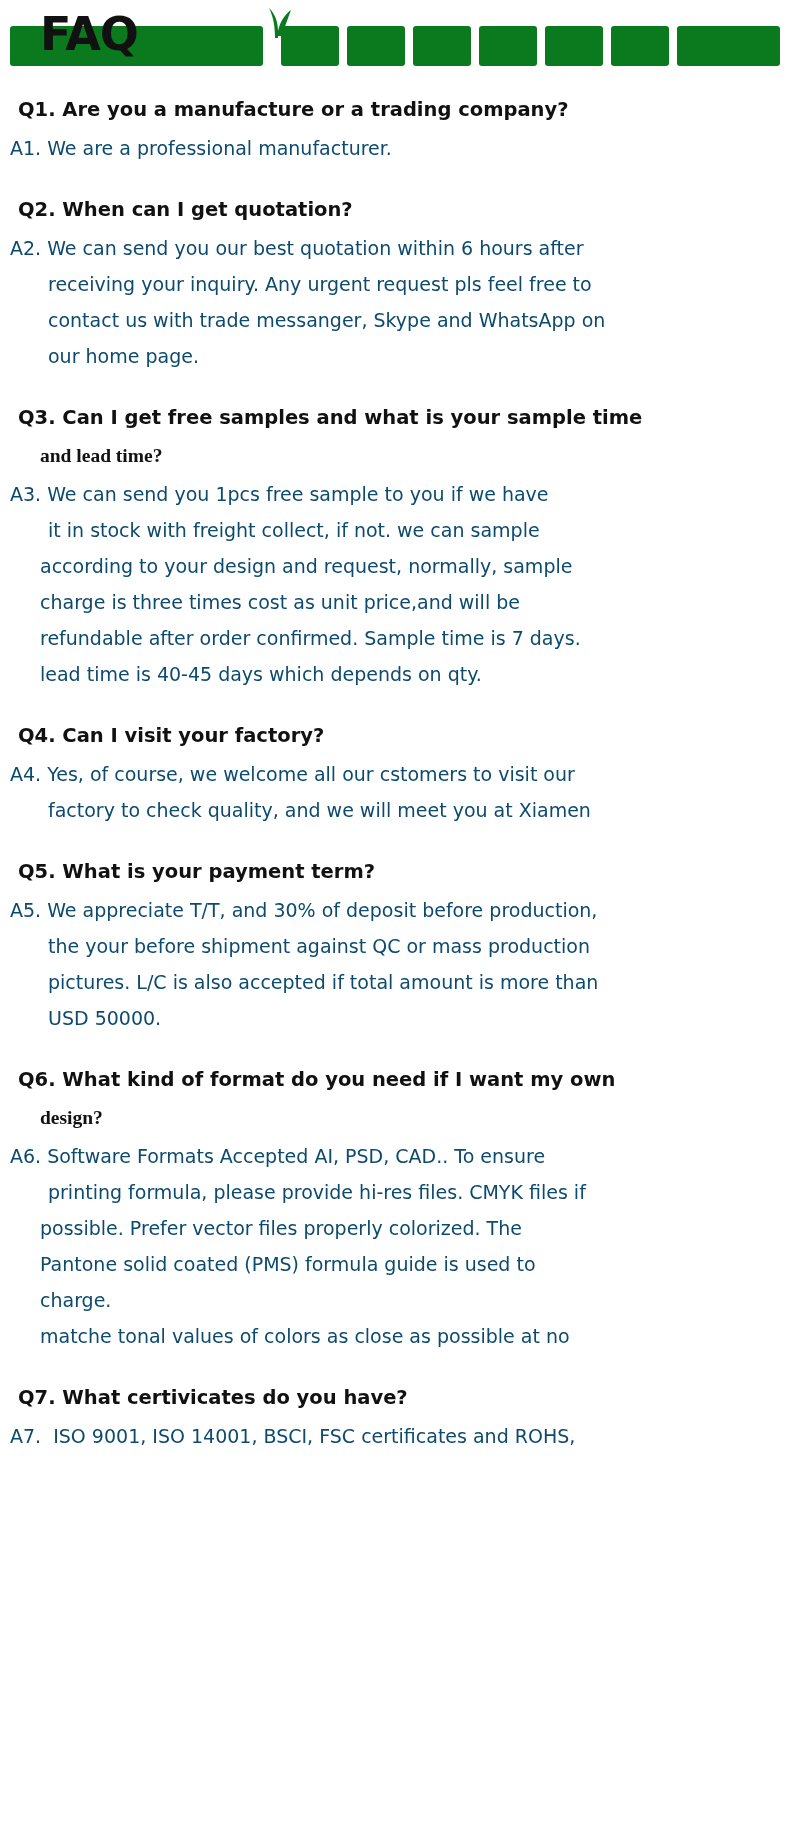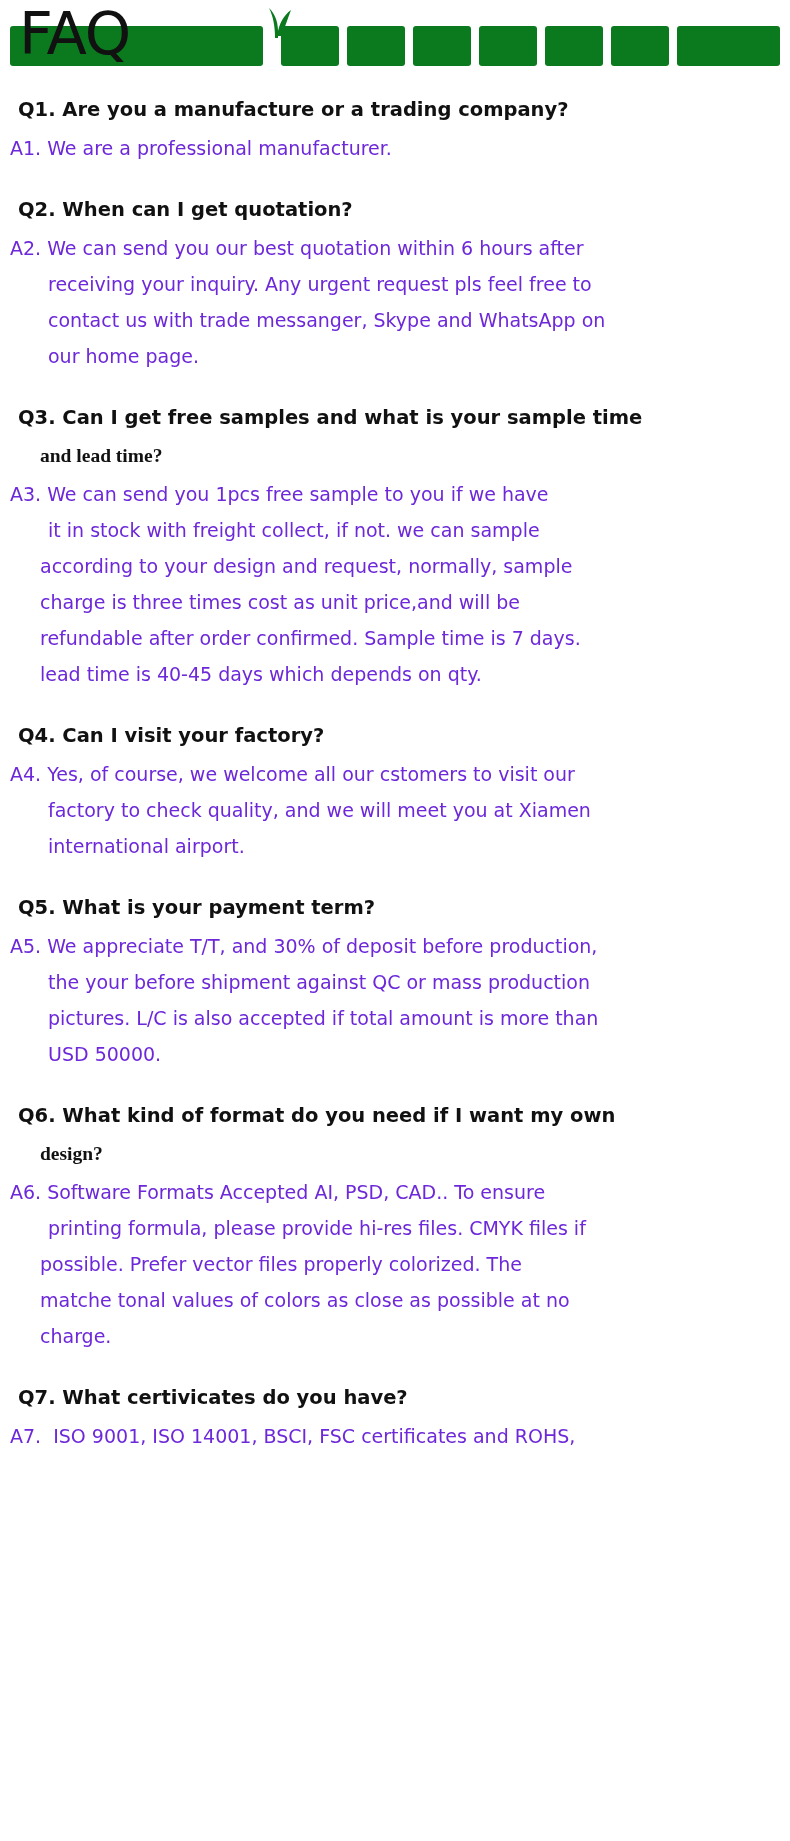--- a/index.html
+++ b/index.html
@@ -54,24 +54,24 @@
   .leaf {
     position: absolute;
     left: 255px;
     top: 0px;
     width: 40px;
     height: 30px;
   }
 
   .faq-title {
     position: absolute;
-    left: 19px;
+    left: 40px;
     top: 0px;
-    font-size: 59px;
-    font-weight: normal;
+    font-size: 46px;
+    font-weight: bold;
     letter-spacing: -1px;
     color: #111111;
     line-height: 52px;
     font-family: "DejaVu Sans", sans-serif;
   }
 
   
   .content {
     padding: 22px 10px 30px 10px;
   }
@@ -91,21 +91,21 @@
   }
   .question .cont {
     display: block;
     padding-left: 22px;
     font-family: Liberation Serif, serif;
   }
 
   .answer {
     font-size: 19px;
     line-height: 36px;
-    color: #6d28d9;
+    color: #0c4a6e;
     margin: 0;
     white-space: pre-wrap;
   }
   .answer .cont {
     display: block;
     padding-left: 38px;
   }
   .answer .cont.tight { padding-left: 30px; }
 </style>
 </head>
@@ -154,39 +154,39 @@
       <div class="answer"><span class="cont tight">according to your design and request, normally, sample</span></div>
       <div class="answer"><span class="cont tight">charge is three times cost as unit price,and will be</span></div>
       <div class="answer"><span class="cont tight">refundable after order confirmed. Sample time is 7 days.</span></div>
       <div class="answer"><span class="cont tight">lead time is 40-45 days which depends on qty.</span></div>
     </div>
 
     <div class="qa-block">
       <div class="question">Q4. Can I visit your factory?</div>
       <div class="answer">A4. Yes, of course, we welcome all our cstomers to visit our</div>
       <div class="answer"><span class="cont">factory to check quality, and we will meet you at Xiamen</span></div>
-      <div class="answer"><span class="cont">international airport.</span></div>
     </div>
 
     <div class="qa-block">
       <div class="question">Q5. What is your payment term?</div>
       <div class="answer">A5. We appreciate T/T, and 30% of deposit before production,</div>
       <div class="answer"><span class="cont">the your before shipment against QC or mass production</span></div>
       <div class="answer"><span class="cont">pictures. L/C is also accepted if total amount is more than</span></div>
       <div class="answer"><span class="cont">USD 50000.</span></div>
     </div>
 
     <div class="qa-block">
       <div class="question">Q6. What kind of format do you need if I want my own</div>
       <div class="question"><span class="cont">design?</span></div>
       <div class="answer">A6. Software Formats Accepted AI, PSD, CAD.. To ensure</div>
       <div class="answer"><span class="cont">printing formula, please provide hi-res files. CMYK files if</span></div>
       <div class="answer"><span class="cont tight">possible. Prefer vector files properly colorized. The</span></div>
+      <div class="answer"><span class="cont tight">Pantone solid coated (PMS) formula guide is used to</span></div>
+      <div class="answer"><span class="cont tight">charge.</span></div>
       <div class="answer"><span class="cont tight">matche tonal values of colors as close as possible at no</span></div>
-      <div class="answer"><span class="cont tight">charge.</span></div>
     </div>
 
     <div class="qa-block">
       <div class="question">Q7. What certivicates do you have?</div>
       <div class="answer">A7.  ISO 9001, ISO 14001, BSCI, FSC certificates and ROHS,</div>
     </div>
 
   </div>
 </div>
 

